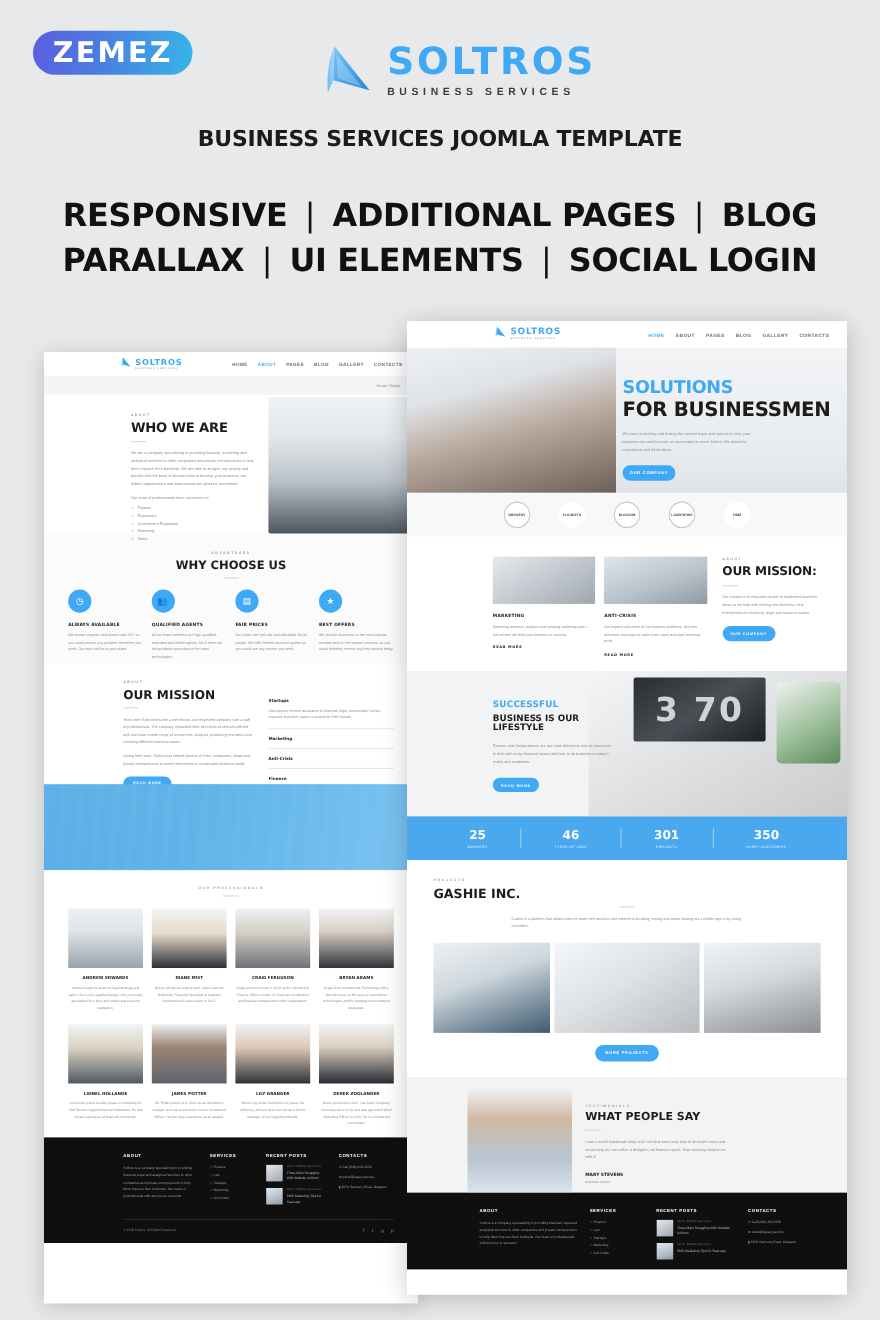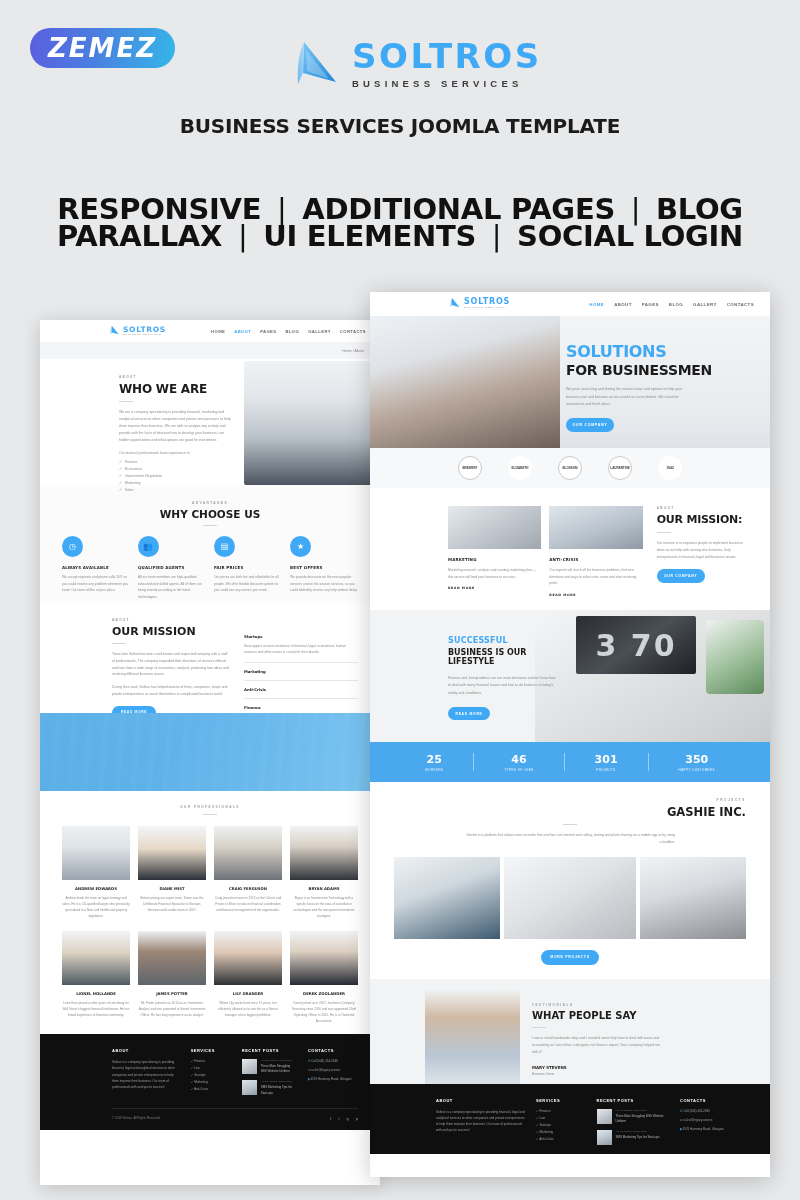--- a/index.html
+++ b/index.html
@@ -16,40 +16,39 @@
 
   #zemez-badge {
     position:absolute; left:30px; top:28px; width:145px; height:40px;
     border-radius:20px;
     background:linear-gradient(100deg,#5b5ee0 0%,#4a7fe0 45%,#35b7e8 100%);
     display:flex; align-items:center; justify-content:center;
   }
   #zemez-badge span {
     color:#fff; font-weight:bold; font-size:26px; letter-spacing:2px;
     font-family:"DejaVu Sans", sans-serif;
-    font-style:italic;
   }
 
   #brand-logo { position:absolute; left:296px; top:38px; display:flex; align-items:center; gap:10px; }
   .logo-mark { width:46px; height:52px; position:relative; }
   .logo-text-wrap { display:flex; flex-direction:column; justify-content:center; }
   .logo-word { font-size:34px; font-weight:bold; color:#3fa9f5; letter-spacing:2.5px; line-height:1; font-family:"DejaVu Sans", sans-serif; }
   .logo-sub { font-size:9.5px; letter-spacing:4.2px; color:#3b3b3b; margin-top:5px; font-weight:bold; }
 
   #promo-title {
     position:absolute; left:0; top:114px; width:800px; text-align:center;
     font-size:20px; font-weight:bold; color:#1b1b1b; letter-spacing:-0.2px;
     font-family:"DejaVu Sans", sans-serif;
   }
   .promo-features {
     position:absolute; left:0; width:800px; text-align:center;
     font-size:29px; font-weight:bold; color:#111; letter-spacing:-0.3px;
     font-family:"DejaVu Sans", sans-serif;
   }
-  #promo-feat-1 { top:192px; }
+  #promo-feat-1 { top:178px; }
   #promo-feat-2 { top:219px; }
   .sep { color:#111; padding:0 6px; font-weight:normal; }
 
   
   .shot { position:absolute; background:#fff; overflow:hidden; }
   #shot-right {
     left:370px; top:292px; width:400px; height:885px;
     box-shadow:0 3px 22px rgba(0,0,0,.22);
     z-index:3;
   }
@@ -414,21 +413,21 @@
       <span>GALLERY</span>
       <span>CONTACTS</span>
     </div>
   </div>
 
   <div style="position:relative;height:132px;background:linear-gradient(180deg,#f2f4f6 0%,#e9ecef 70%,#dfe3e7 100%);overflow:hidden;">
     <div class="photo" style="position:absolute;left:0;top:0;width:190px;height:132px;
          background:linear-gradient(165deg,#eef1f4 0%,#dfe3e8 30%,#b8a79b 58%,#6d6059 100%);"></div>
     <div style="position:absolute;left:196px;top:26px;width:190px;">
       <div class="blu" style="font-size:16px;letter-spacing:-.3px;">SOLUTIONS</div>
-      <div class="blk" style="font-size:14px;margin-top:1px;letter-spacing:-.3px;">FOR BUSINESSMEN</div>
+      <div class="blk" style="font-size:18px;margin-top:1px;letter-spacing:-.3px;">FOR BUSINESSMEN</div>
       <div class="blurtext" style="font-size:3.6px;line-height:2.1;margin-top:8px;width:118px;">We prize searching and finding the newest ways and options to help your business rise and become as successful as never before. We stand for innovations and fresh ideas.</div>
       <div class="btn-blue" style="width:48px;height:14px;font-size:3.6px;letter-spacing:.7px;margin-top:9px;">OUR COMPANY</div>
     </div>
   </div>
 
   <div style="height:40px;background:#f7f8f9;display:flex;align-items:center;justify-content:center;gap:26px;">
     <div class="badge-stamp" style="width:24px;height:24px;font-size:3px;">BREWERY</div>
     <div class="badge-stamp" style="width:24px;height:24px;font-size:3px;border:none;background:#fff;">ELIZABETH</div>
     <div class="badge-stamp" style="width:24px;height:24px;font-size:3px;">BLOSSOM</div>
     <div class="badge-stamp" style="width:24px;height:24px;font-size:3px;">LAURENTINE</div>
@@ -489,21 +488,21 @@
       <div class="stat-lbl" style="font-size:2.9px;letter-spacing:.5px;margin-top:2px;">PROJECTS</div>
     </div>
     <div class="vdiv" style="height:18px;margin:0 20px;"></div>
     <div class="stat-cell">
       <div class="stat-num" style="font-size:11px;">350</div>
       <div class="stat-lbl" style="font-size:2.9px;letter-spacing:.5px;margin-top:2px;">HAPPY CUSTOMERS</div>
     </div>
   </div>
 
   <div style="background:#fff;padding:16px 24px 14px;">
-    <div style="text-align:right;">
+    <div style="text-align:left;">
       <div class="eyebrow" style="font-size:3.1px;letter-spacing:1.6px;">PROJECTS</div>
       <div class="blk" style="font-size:11.5px;margin-top:3px;">GASHIE INC.</div>
       <div class="rule" style="width:14px;height:1px;margin:5px auto 7px;"></div>
       <div class="blurtext" style="font-size:3.4px;line-height:2;max-width:210px;margin:0 auto;">Gashie is a platform that allows users to make free and low cost internet and calling, texting and photo sharing via a mobile app or by using a landline.</div>
     </div>
     <div style="display:flex;gap:4px;margin-top:11px;">
       <div class="photo" style="flex:1;height:82px;background:linear-gradient(160deg,#eef1f4 0%,#cfd8de 40%,#3e5a70 100%);"></div>
       <div class="photo" style="flex:1.25;height:82px;background:linear-gradient(150deg,#f4f6f8 0%,#dfe3e6 45%,#b8bcc0 100%);"></div>
       <div class="photo" style="flex:1;height:82px;background:linear-gradient(165deg,#f1f4f6 0%,#d6dade 42%,#8b8f94 100%);"></div>
     </div>

